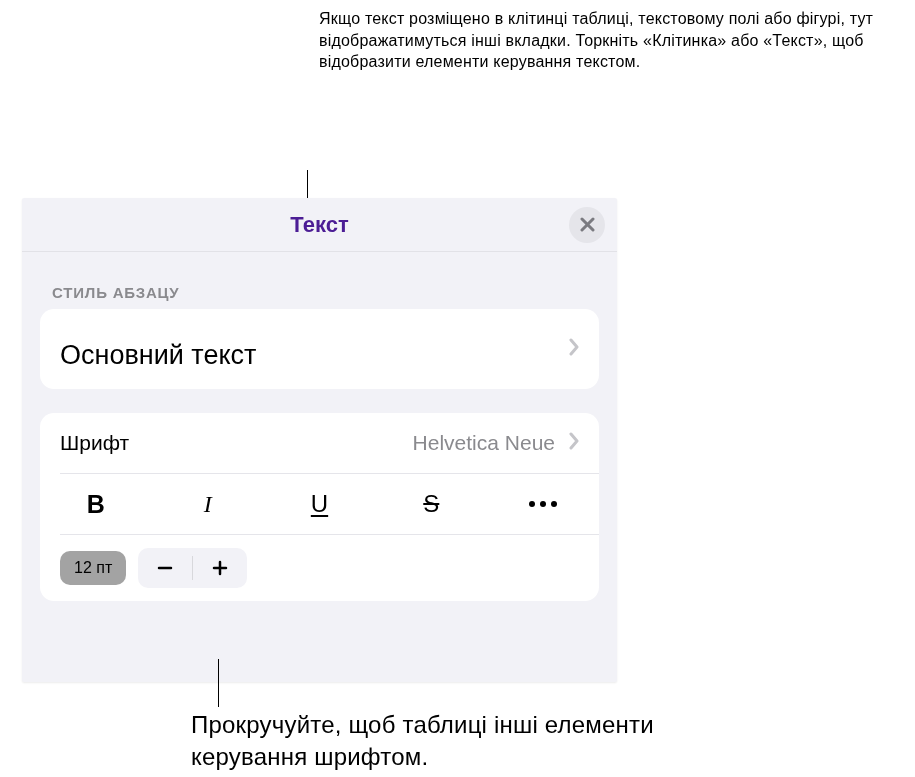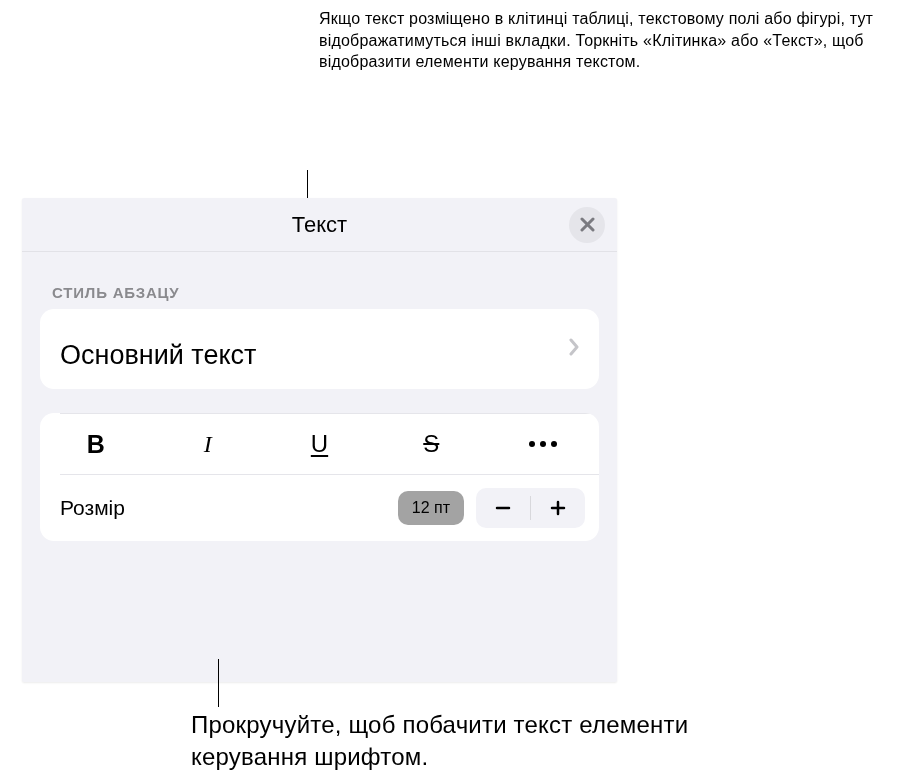--- a/index.html
+++ b/index.html
@@ -46,22 +46,22 @@
     .panel-header {
       position: relative;
       height: 54px;
       display: flex;
       align-items: center;
       justify-content: center;
       border-bottom: 1px solid #e2e2e7;
     }
     .panel-title {
       font-size: 22px;
-      font-weight: 400;
-      color: #000000;
+      font-weight: 700;
+      color: #4c1d95;
     }
     .close-btn {
       position: absolute;
       right: 12px;
       top: 50%;
       transform: translateY(-50%);
       width: 36px;
       height: 36px;
       border-radius: 50%;
       background: #e5e5ea;
@@ -248,50 +248,58 @@
       <div class="paragraph-style-value">Основний текст</div>
       <div class="chevron-right">
         <svg width="10" height="18" viewBox="0 0 10 18">
             <polyline points="2,2 8,9 2,16"></polyline>
           </svg>
       </div>
     </div>
   </div>
 
   <div class="card second">
+    <div class="card-row">
+      <div class="row-label">Шрифт</div>
+      <div class="row-value">Helvetica Neue</div>
+      <div class="chevron-right">
+        <svg width="10" height="18" viewBox="0 0 10 18">
+            <polyline points="2,2 8,9 2,16"></polyline>
+          </svg>
+      </div>
+    </div>
     <div class="divider"></div>
     <div class="style-row">
       <div class="style-btn bold">B</div>
       <div class="style-btn italic">I</div>
       <div class="style-btn underline">U</div>
       <div class="style-btn strike">S</div>
       <div class="style-btn more">
         <div class="more-dots">
           <span></span>
             <span></span>
             <span></span>
         </div>
       </div>
     </div>
     <div class="divider"></div>
     <div class="size-row">
-      <div class="row-label">Розмір</div>
       <div class="size-value">12 пт</div>
       <div class="stepper">
         <div class="stepper-btn">
           <svg width="18" height="18" viewBox="0 0 18 18">
               <line x1="3" y1="9" x2="15" y2="9"></line>
             </svg>
         </div>
         <div class="stepper-divider"></div>
         <div class="stepper-btn">
           <svg width="18" height="18" viewBox="0 0 18 18">
               <line x1="3" y1="9" x2="15" y2="9"></line>
               <line x1="9" y1="3" x2="9" y2="15"></line>
             </svg>
         </div>
       </div>
     </div>
   </div>
 </div>
 
 <div class="callout-line-bottom"></div>
-<div class="callout-bottom">Прокручуйте, щоб побачити текст елементи керування шрифтом.</div>
+<div class="callout-bottom">Прокручуйте, щоб таблиці інші елементи керування шрифтом.</div>
 
 </body></html>

